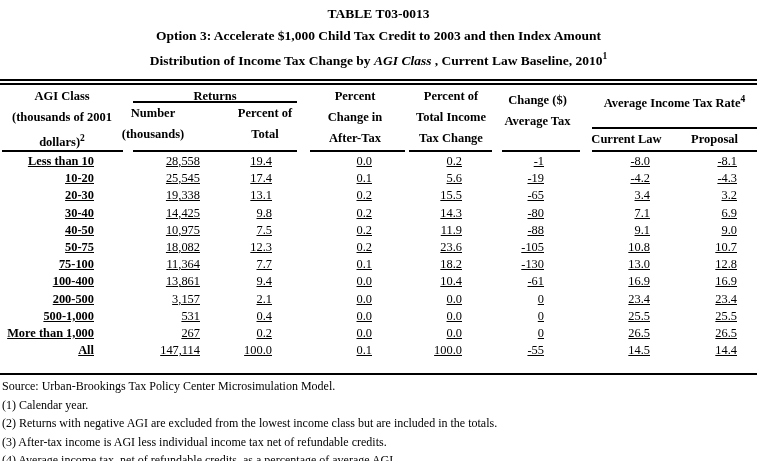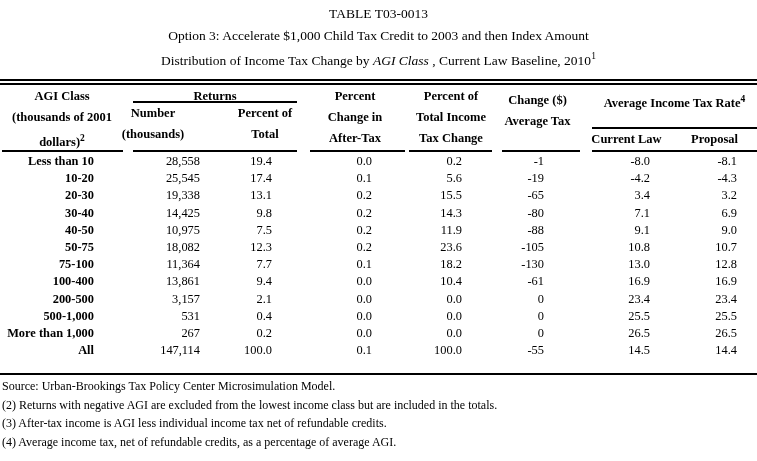--- a/index.html
+++ b/index.html
@@ -1,24 +1,24 @@
 <!DOCTYPE html>
 <html><head>
 <meta charset="utf-8">
 <style>
   html,body{margin:0;padding:0;background:#fff;}
   .page{position:relative;width:757px;height:461px;background:#ffffff;color:#000;
         font-family:"Liberation Serif","DejaVu Serif",serif;overflow:hidden;}
   .title-block{position:absolute;top:3px;left:0;width:757px;text-align:center;
-               font-weight:normal;font-size:13.5px;line-height:21.5px;}
+               font-weight:bold;font-size:13.5px;line-height:21.5px;}
   sup{font-size:9.5px;}
   .hline{position:absolute;height:2px;background:#000;}
   .hblock{position:absolute;text-align:center;font-weight:bold;font-size:12.5px;line-height:21px;white-space:nowrap;}
   .hsingle{position:absolute;text-align:center;font-weight:bold;font-size:12.5px;white-space:nowrap;}
-  .tbody{position:absolute;top:153px;left:0;width:757px;}
+  .tbody{position:absolute;top:153px;left:0;width:757px;text-decoration:underline;}
   .trow{display:grid;grid-template-columns:128px 87px 84px 108px 87px 87px 91px 85px;height:17.2px;}
   .c{text-align:right;line-height:17.2px;font-size:12.4px;white-space:nowrap;}
   .c1{font-weight:bold;padding-right:34px;}
   .c2{padding-right:15px;}
   .c3{padding-right:27px;}
   .c4{padding-right:35px;}
   .c5{padding-right:32px;}
   .c6{padding-right:37px;}
   .c7{padding-right:22px;}
   .c8{padding-right:20px;}
@@ -207,18 +207,19 @@
       <div class="c c6">-55</div>
       <div class="c c7">14.5</div>
       <div class="c c8">14.4</div>
     </div>
   </div>
 
   <div class="hline" style="top:373px;left:0;width:757px;"></div>
 
   <div class="footnotes">
     <div>Source: Urban-Brookings Tax Policy Center Microsimulation Model.</div>
+    <div>(1) Calendar year.</div>
     <div>(2) Returns with negative AGI are excluded from the lowest income class but are included in the totals.</div>
     <div>(3) After-tax income is AGI less individual income tax net of refundable credits.</div>
     <div>(4) Average income tax, net of refundable credits, as a percentage of average AGI.</div>
   </div>
 
 </div>
 
 </body></html>

